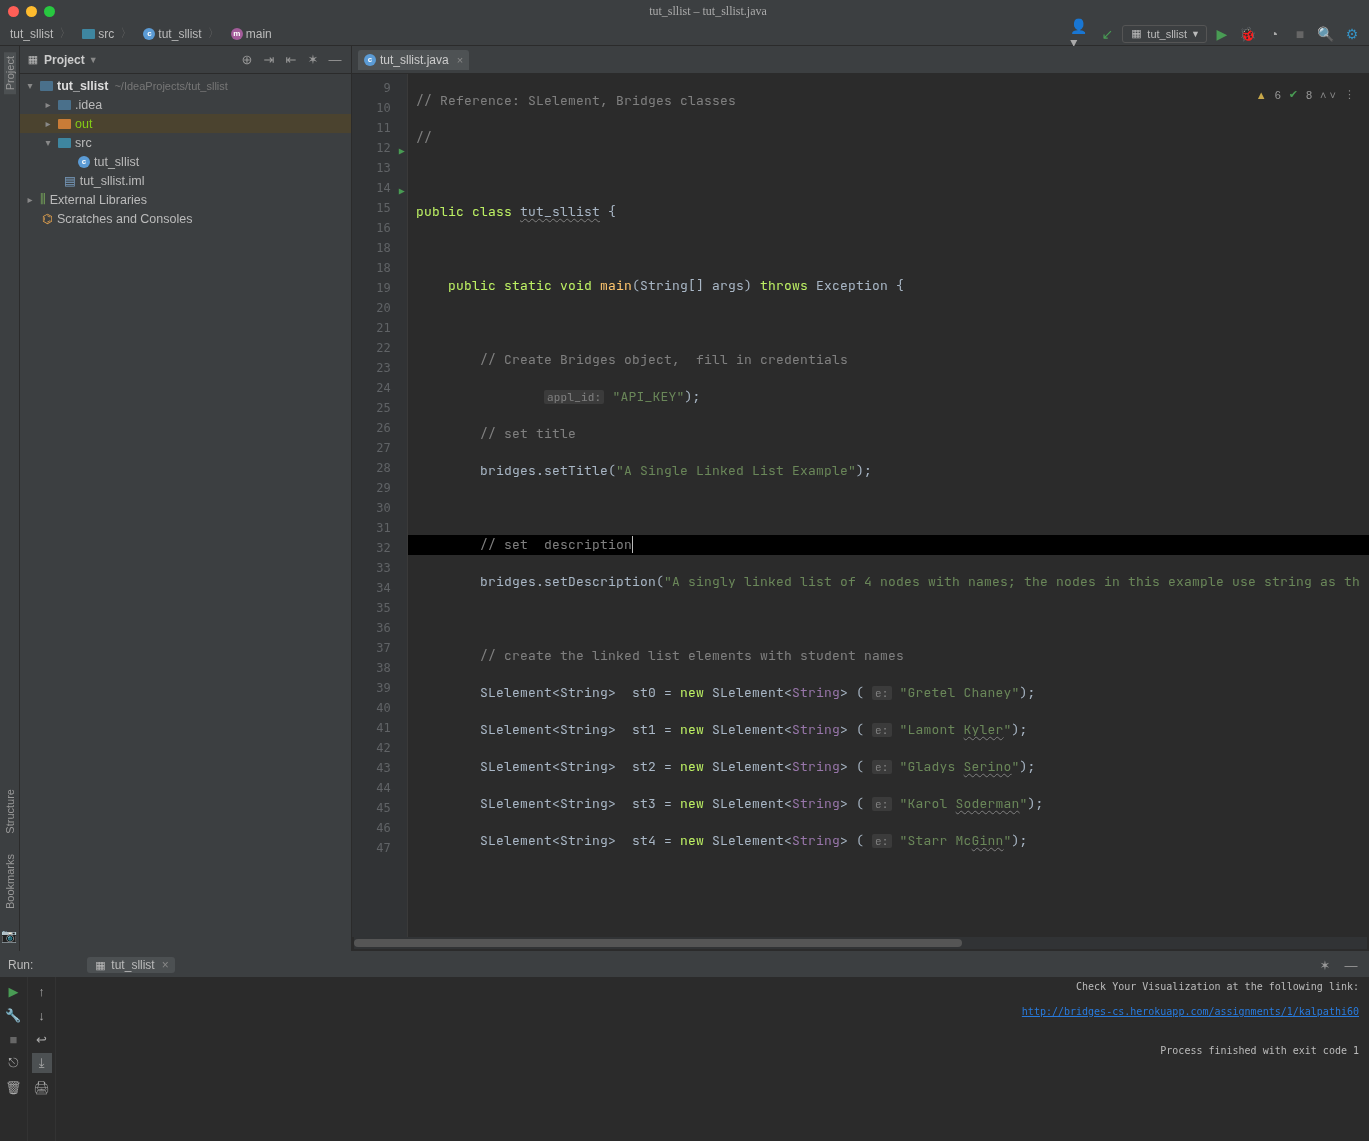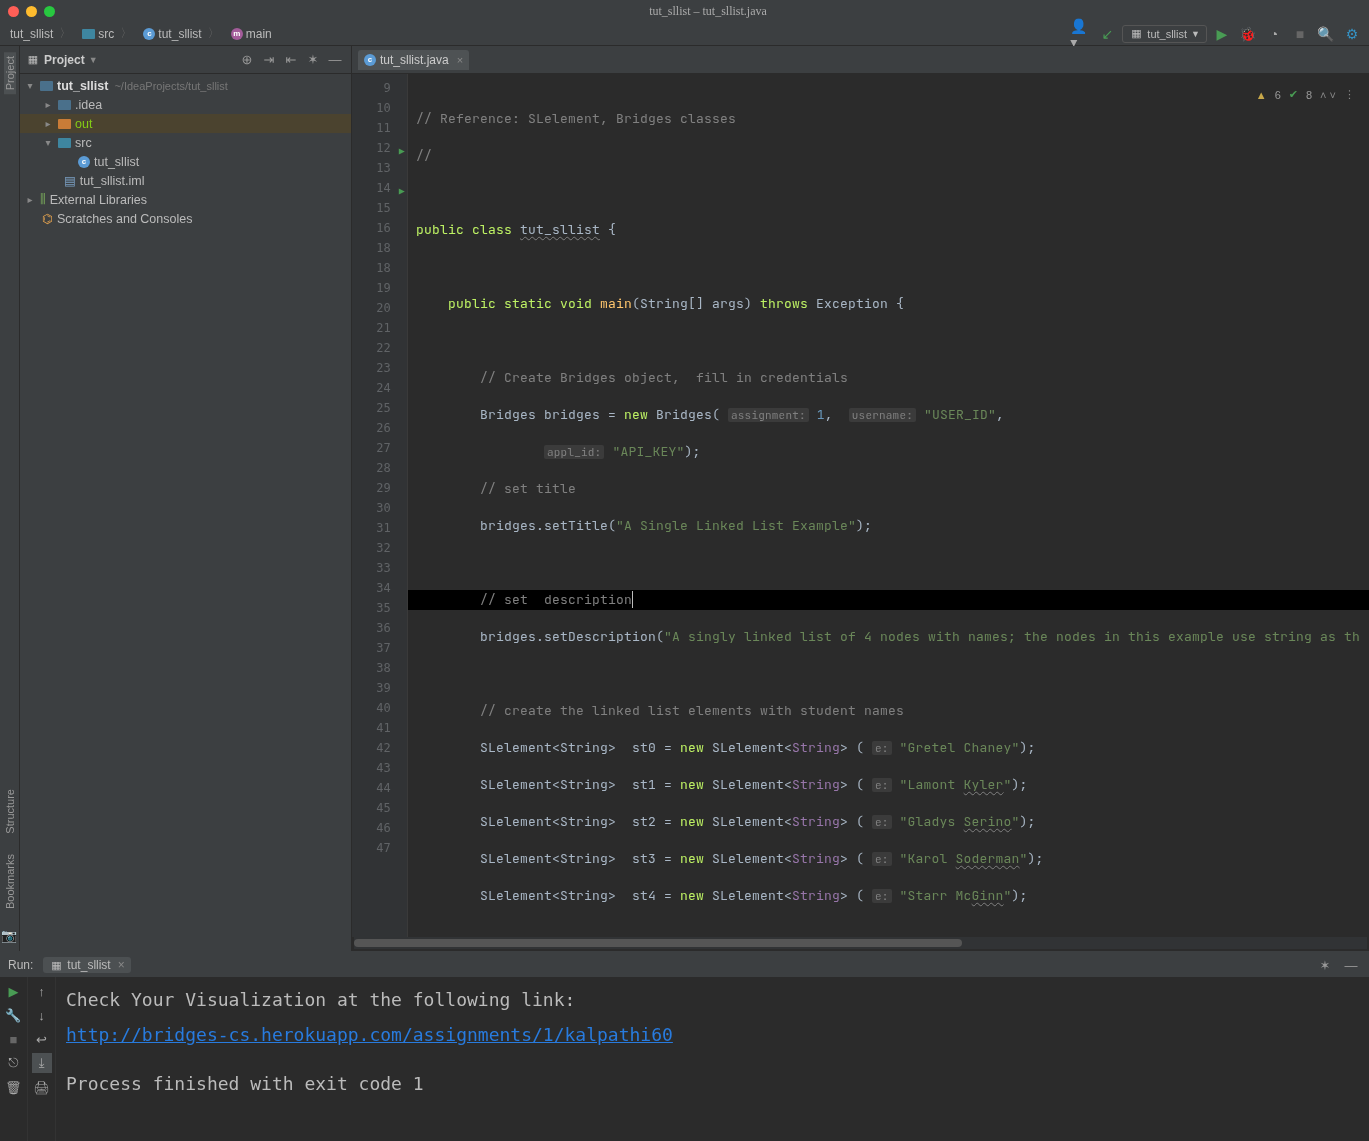--- a/index.html
+++ b/index.html
@@ -69,46 +69,46 @@
 .tab { display: flex; align-items: center; gap: 4px; padding: 3px 6px; background: #4e5254; border-radius: 3px 3px 0 0; font-size: 12px; color: #ccc; cursor: pointer; }
 .tab .close { color: #888; margin-left: 4px; font-size: 11px; }
 .editor-status { position: absolute; right: 14px; top: 88px; font-size: 11px; color: #999; display: flex; align-items: center; gap: 8px; z-index: 5; }
 .warn { color: #c8a84a; }
 .chk { color: #499c54; }
 
 .editor-body { flex: 1; display: flex; overflow: hidden; position: relative; }
 .gutter { width: 56px; background: #313335; text-align: right; padding-top: 4px; color: #606366; border-right: 1px solid #3a3a3a; font-family: Menlo, monospace; font-size: 12px; }
 .gnum { height: 20px; line-height: 20px; padding-right: 16px; position: relative; }
 .gmark { position: absolute; right: 2px; top: 3px; color: #499c54; font-size: 10px; }
-.code { flex: 1; overflow: hidden; padding-top: 18px; white-space: pre; }
+.code { flex: 1; overflow: hidden; padding-top: 0; white-space: pre; }
 .cline { height: 20px; line-height: 20px; padding-left: 8px; }
 .cline.current { background: #000000; }
 
 .cm-comment { color: #808080; }
 .cm-kw { color: #bef264; }
 .cm-name { color: #ffc66d; }
 .cm-str { color: #6a8759; }
 .cm-num { color: #6897bb; }
 .cm-hint { color: #808080; background: #3b3b3b; padding: 0 3px; border-radius: 2px; font-size: 11px; }
 .cm-wavy { text-decoration: underline wavy #808080 1px; text-underline-offset: 2px; }
 .cm-def { color: #a9b7c6; }
 .cm-field { color: #9876aa; }
 .cursor { border-right: 1px solid #bbb; }
 
 
 .run-panel { height: 190px; display: flex; flex-direction: column; background: #2b2b2b; border-top: 2px solid #3c3f41; }
-.run-header { height: 24px; background: #3c3f41; display: flex; align-items: center; padding: 0 8px; font-size: 12px; }
+.run-header { height: 24px; background: #3c3f41; display: flex; align-items: center; padding: 0 8px; font-size: 12px; gap: 44px; }
 .run-header .rtab { display: flex; align-items: center; gap: 4px; margin-left: 10px; background: #4c5052; padding: 1px 6px; border-radius: 3px; }
 .run-header .rtools { margin-left: auto; display: flex; gap: 6px; }
 .run-body { flex: 1; display: flex; }
 .run-rail { width: 28px; border-right: 1px solid #333; display: flex; flex-direction: column; align-items: center; padding-top: 4px; gap: 4px; }
 .rrbtn { width: 20px; height: 20px; display: inline-flex; align-items: center; justify-content: center; color: #aaa; cursor: pointer; font-size: 13px; }
 .rrbtn.play { color: #499c54; }
 .run-rail2 { width: 28px; border-right: 1px solid #333; display: flex; flex-direction: column; align-items: center; padding-top: 4px; gap: 4px; }
-.console { flex: 1; padding: 12px 10px; font-family: Menlo, monospace; font-size: 18px; color: #bbb; }
+.console { flex: 1; padding: 4px 10px; font-family: Menlo, monospace; font-size: 10px; color: #bbb; text-align: right; }
 .console a { color: #287bde; text-decoration: underline; }
 .hscroll { height: 12px; background: #313335; margin: 0 2px 2px 2px; position: relative; }
 .hthumb { position: absolute; left: 0; top: 2px; height: 8px; width: 60%; background: #555; border-radius: 4px; }
 </style>
 </head>
 <body>
 
 <div class="titlebar">
   <div class="traffic">
     <div class="dot red"></div>
@@ -281,21 +281,20 @@
       </div>
       <div class="code">
 <div class="cline"><span class="cm-comment">// Reference: SLelement, Bridges classes</span></div>
 <div class="cline"><span class="cm-comment">//</span></div>
 <div class="cline"></div>
 <div class="cline"><span class="cm-kw">public class </span><span class="cm-def cm-wavy">tut_sllist</span><span class="cm-def"> {</span></div>
 <div class="cline"></div>
 <div class="cline">    <span class="cm-kw">public static void </span><span class="cm-name">main</span><span class="cm-def">(String[] args) </span><span class="cm-kw">throws </span><span class="cm-def">Exception</span><span class="cm-def"> {</span></div>
 <div class="cline"></div>
 <div class="cline">        <span class="cm-comment">// Create Bridges object,  fill in credentials</span></div>
-<div class="cline">        <span class="cm-def">Bridges bridges = </span><span class="cm-kw">new </span><span class="cm-def">Bridges( </span><span class="cm-hint">assignment:</span><span class="cm-num"> 1</span><span class="cm-def">,  </span><span class="cm-hint">username:</span><span class="cm-str"> "USER_ID"</span><span class="cm-def">,</span></div>
 <div class="cline">                <span class="cm-hint">appl_id:</span><span class="cm-str"> "API_KEY"</span><span class="cm-def">);</span></div>
 <div class="cline">        <span class="cm-comment">// set title</span></div>
 <div class="cline">        <span class="cm-def">bridges.setTitle(</span><span class="cm-str">"A Single Linked List Example"</span><span class="cm-def">);</span></div>
 <div class="cline"></div>
 <div class="cline current">        <span class="cm-comment">// set  description</span><span class="cursor"></span></div>
 <div class="cline">        <span class="cm-def">bridges.setDescription(</span><span class="cm-str">"A singly linked list of 4 nodes with names; the nodes in this example use string as th</span></div>
 <div class="cline"></div>
 <div class="cline">        <span class="cm-comment">// create the linked list elements with student names</span></div>
 <div class="cline">        <span class="cm-def">SLelement&lt;String&gt;  </span><span class="cm-def">st0</span><span class="cm-def"> = </span><span class="cm-kw">new </span><span class="cm-def">SLelement&lt;</span><span class="cm-field">String</span><span class="cm-def">&gt; ( </span><span class="cm-hint">e:</span><span class="cm-str"> "Gretel Chaney"</span><span class="cm-def">);</span></div>
 <div class="cline">        <span class="cm-def">SLelement&lt;String&gt;  </span><span class="cm-def">st1</span><span class="cm-def"> = </span><span class="cm-kw">new </span><span class="cm-def">SLelement&lt;</span><span class="cm-field">String</span><span class="cm-def">&gt; ( </span><span class="cm-hint">e:</span><span class="cm-str"> "Lamont </span><span class="cm-str cm-wavy">Kyler</span><span class="cm-str">"</span><span class="cm-def">);</span></div>

